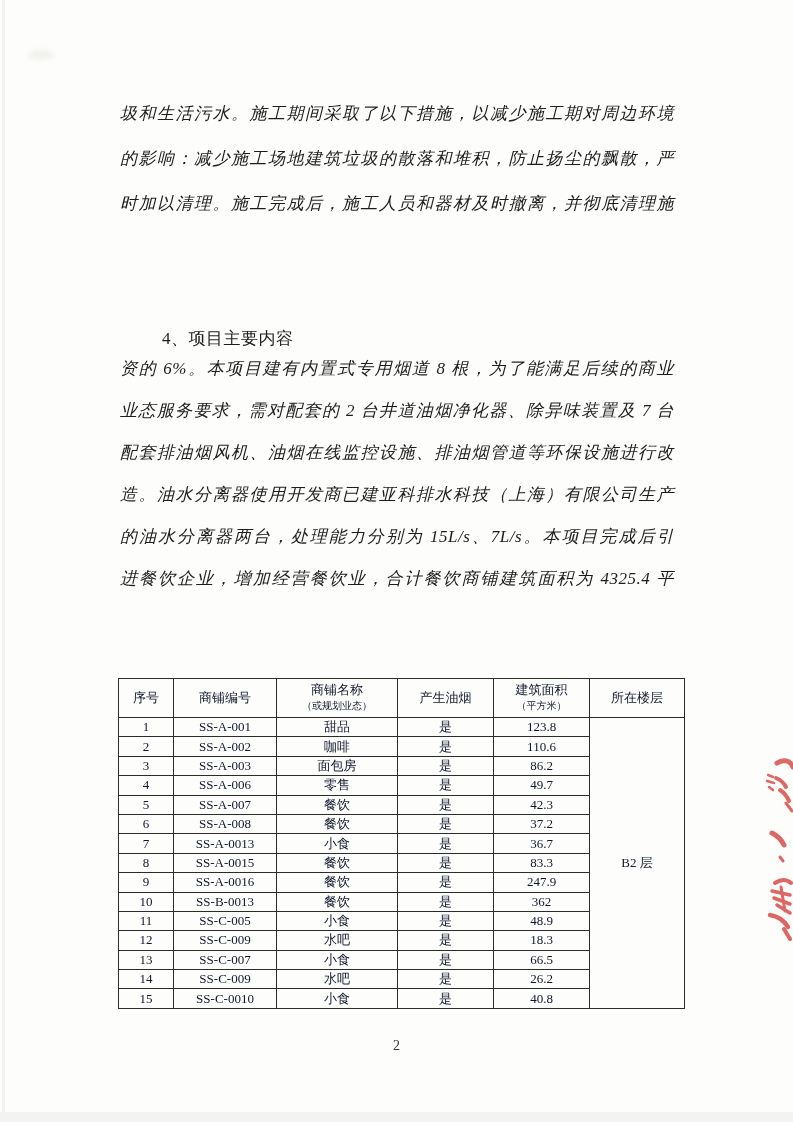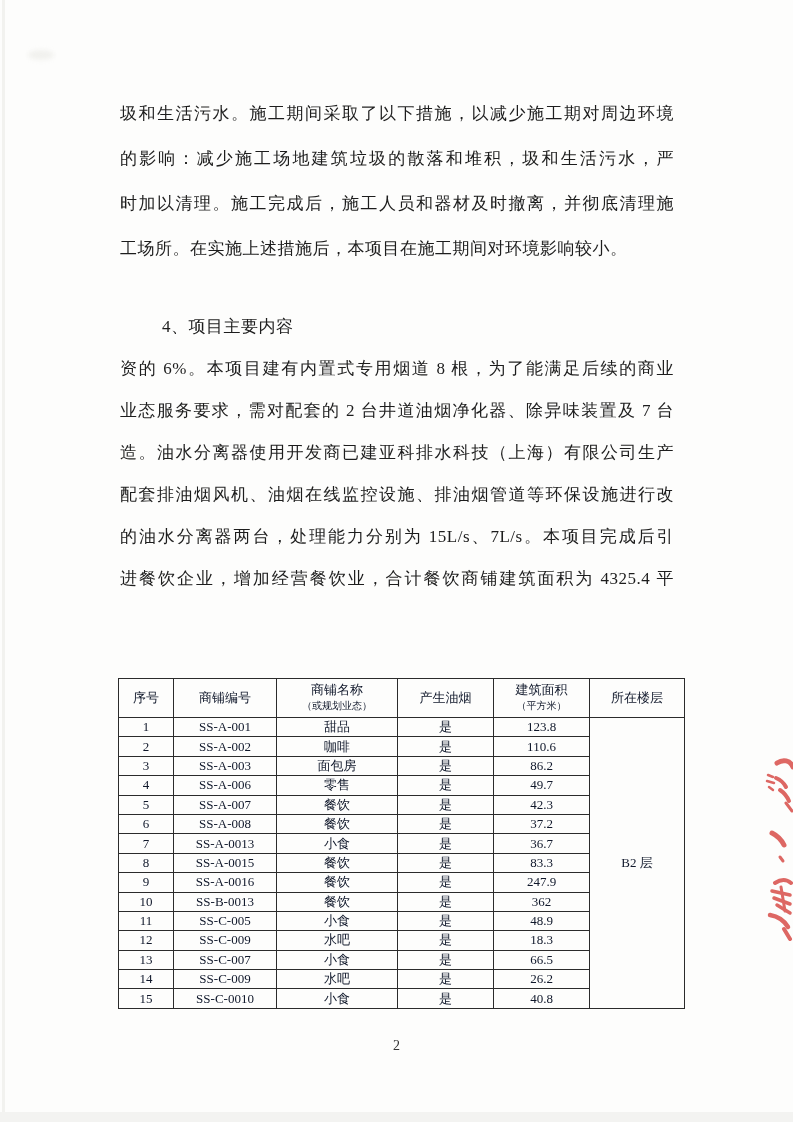--- a/index.html
+++ b/index.html
@@ -8,26 +8,26 @@
     background:#fdfdfc;
     font-family:"Liberation Serif","DejaVu Serif",serif;
     color:#1d1d1d;
   }
   
   .scan-edge-left{position:absolute;left:2px;top:0;width:3px;height:1122px;background:#ededea;opacity:.7;}
   .scan-edge-bottom{position:absolute;left:0;top:1112px;width:793px;height:10px;background:#f3f3f1;}
   .scan-smudge{position:absolute;left:28px;top:50px;width:26px;height:10px;background:#f1f1ee;border-radius:50%;filter:blur(2px);}
 
   .textblock{position:absolute;left:120px;width:554px;font-size:17px;letter-spacing:.5px;}
-  .ln{word-break:keep-all;white-space:nowrap;text-align:justify;text-align-last:justify;overflow:visible;}
+  .ln{word-break:keep-all;white-space:nowrap;text-align:justify;text-align-last:justify;overflow:visible;font-style:italic;}
   .ln.endl{text-align-last:left;}
   .ln.ind{text-indent:42px;}
   #para1{top:91px;}
   #para1 .ln{line-height:45px;height:45px;}
-  #heading{top:304px;line-height:45px;height:45px;text-indent:42px;}
+  #heading{top:316px;line-height:45px;height:45px;text-indent:42px;}
   #para2{top:348px;}
   #para2 .ln{line-height:42px;height:42px;}
 
   table.shops{
     position:absolute;left:118px;top:678px;width:566px;
     border-collapse:collapse;table-layout:fixed;
     font-size:13px;color:#0f172a;
   }
   table.shops th,table.shops td{
     border:1px solid #2b2b2b;text-align:center;vertical-align:middle;
@@ -43,32 +43,31 @@
 </style>
 </head>
 <body>
 
 <div class="scan-edge-left"></div>
 <div class="scan-edge-bottom"></div>
 <div class="scan-smudge"></div>
 
 <div id="para1" class="textblock">
   <div class="ln">圾和生活污水。施工期间采取了以下措施，以减少施工期对周边环境</div>
-  <div class="ln">的影响：减少施工场地建筑垃圾的散落和堆积，圾和生活污水，严</div>
+  <div class="ln">的影响：减少施工场地建筑垃圾的散落和堆积，防止扬尘的飘散，严</div>
   <div class="ln">时加以清理。施工完成后，施工人员和器材及时撤离，并彻底清理施</div>
-  <div class="ln endl">工场所。在实施上述措施后，本项目在施工期间对环境影响较小。</div>
 </div>
 
 <div id="heading" class="textblock">4、项目主要内容</div>
 
 <div id="para2" class="textblock">
   <div class="ln">资的 6%。本项目建有内置式专用烟道 8 根，为了能满足后续的商业</div>
   <div class="ln">业态服务要求，需对配套的 2 台井道油烟净化器、除异味装置及 7 台</div>
+  <div class="ln">配套排油烟风机、油烟在线监控设施、排油烟管道等环保设施进行改</div>
   <div class="ln">造。油水分离器使用开发商已建亚科排水科技（上海）有限公司生产</div>
-  <div class="ln">配套排油烟风机、油烟在线监控设施、排油烟管道等环保设施进行改</div>
   <div class="ln">的油水分离器两台，处理能力分别为 15L/s、7L/s。本项目完成后引</div>
   <div class="ln">进餐饮企业，增加经营餐饮业，合计餐饮商铺建筑面积为 4325.4 平</div>
 </div>
 
 <table class="shops">
   <colgroup>
     <col style="width:55px">
       <col style="width:103px">
       <col style="width:121px">
     <col style="width:96px">

